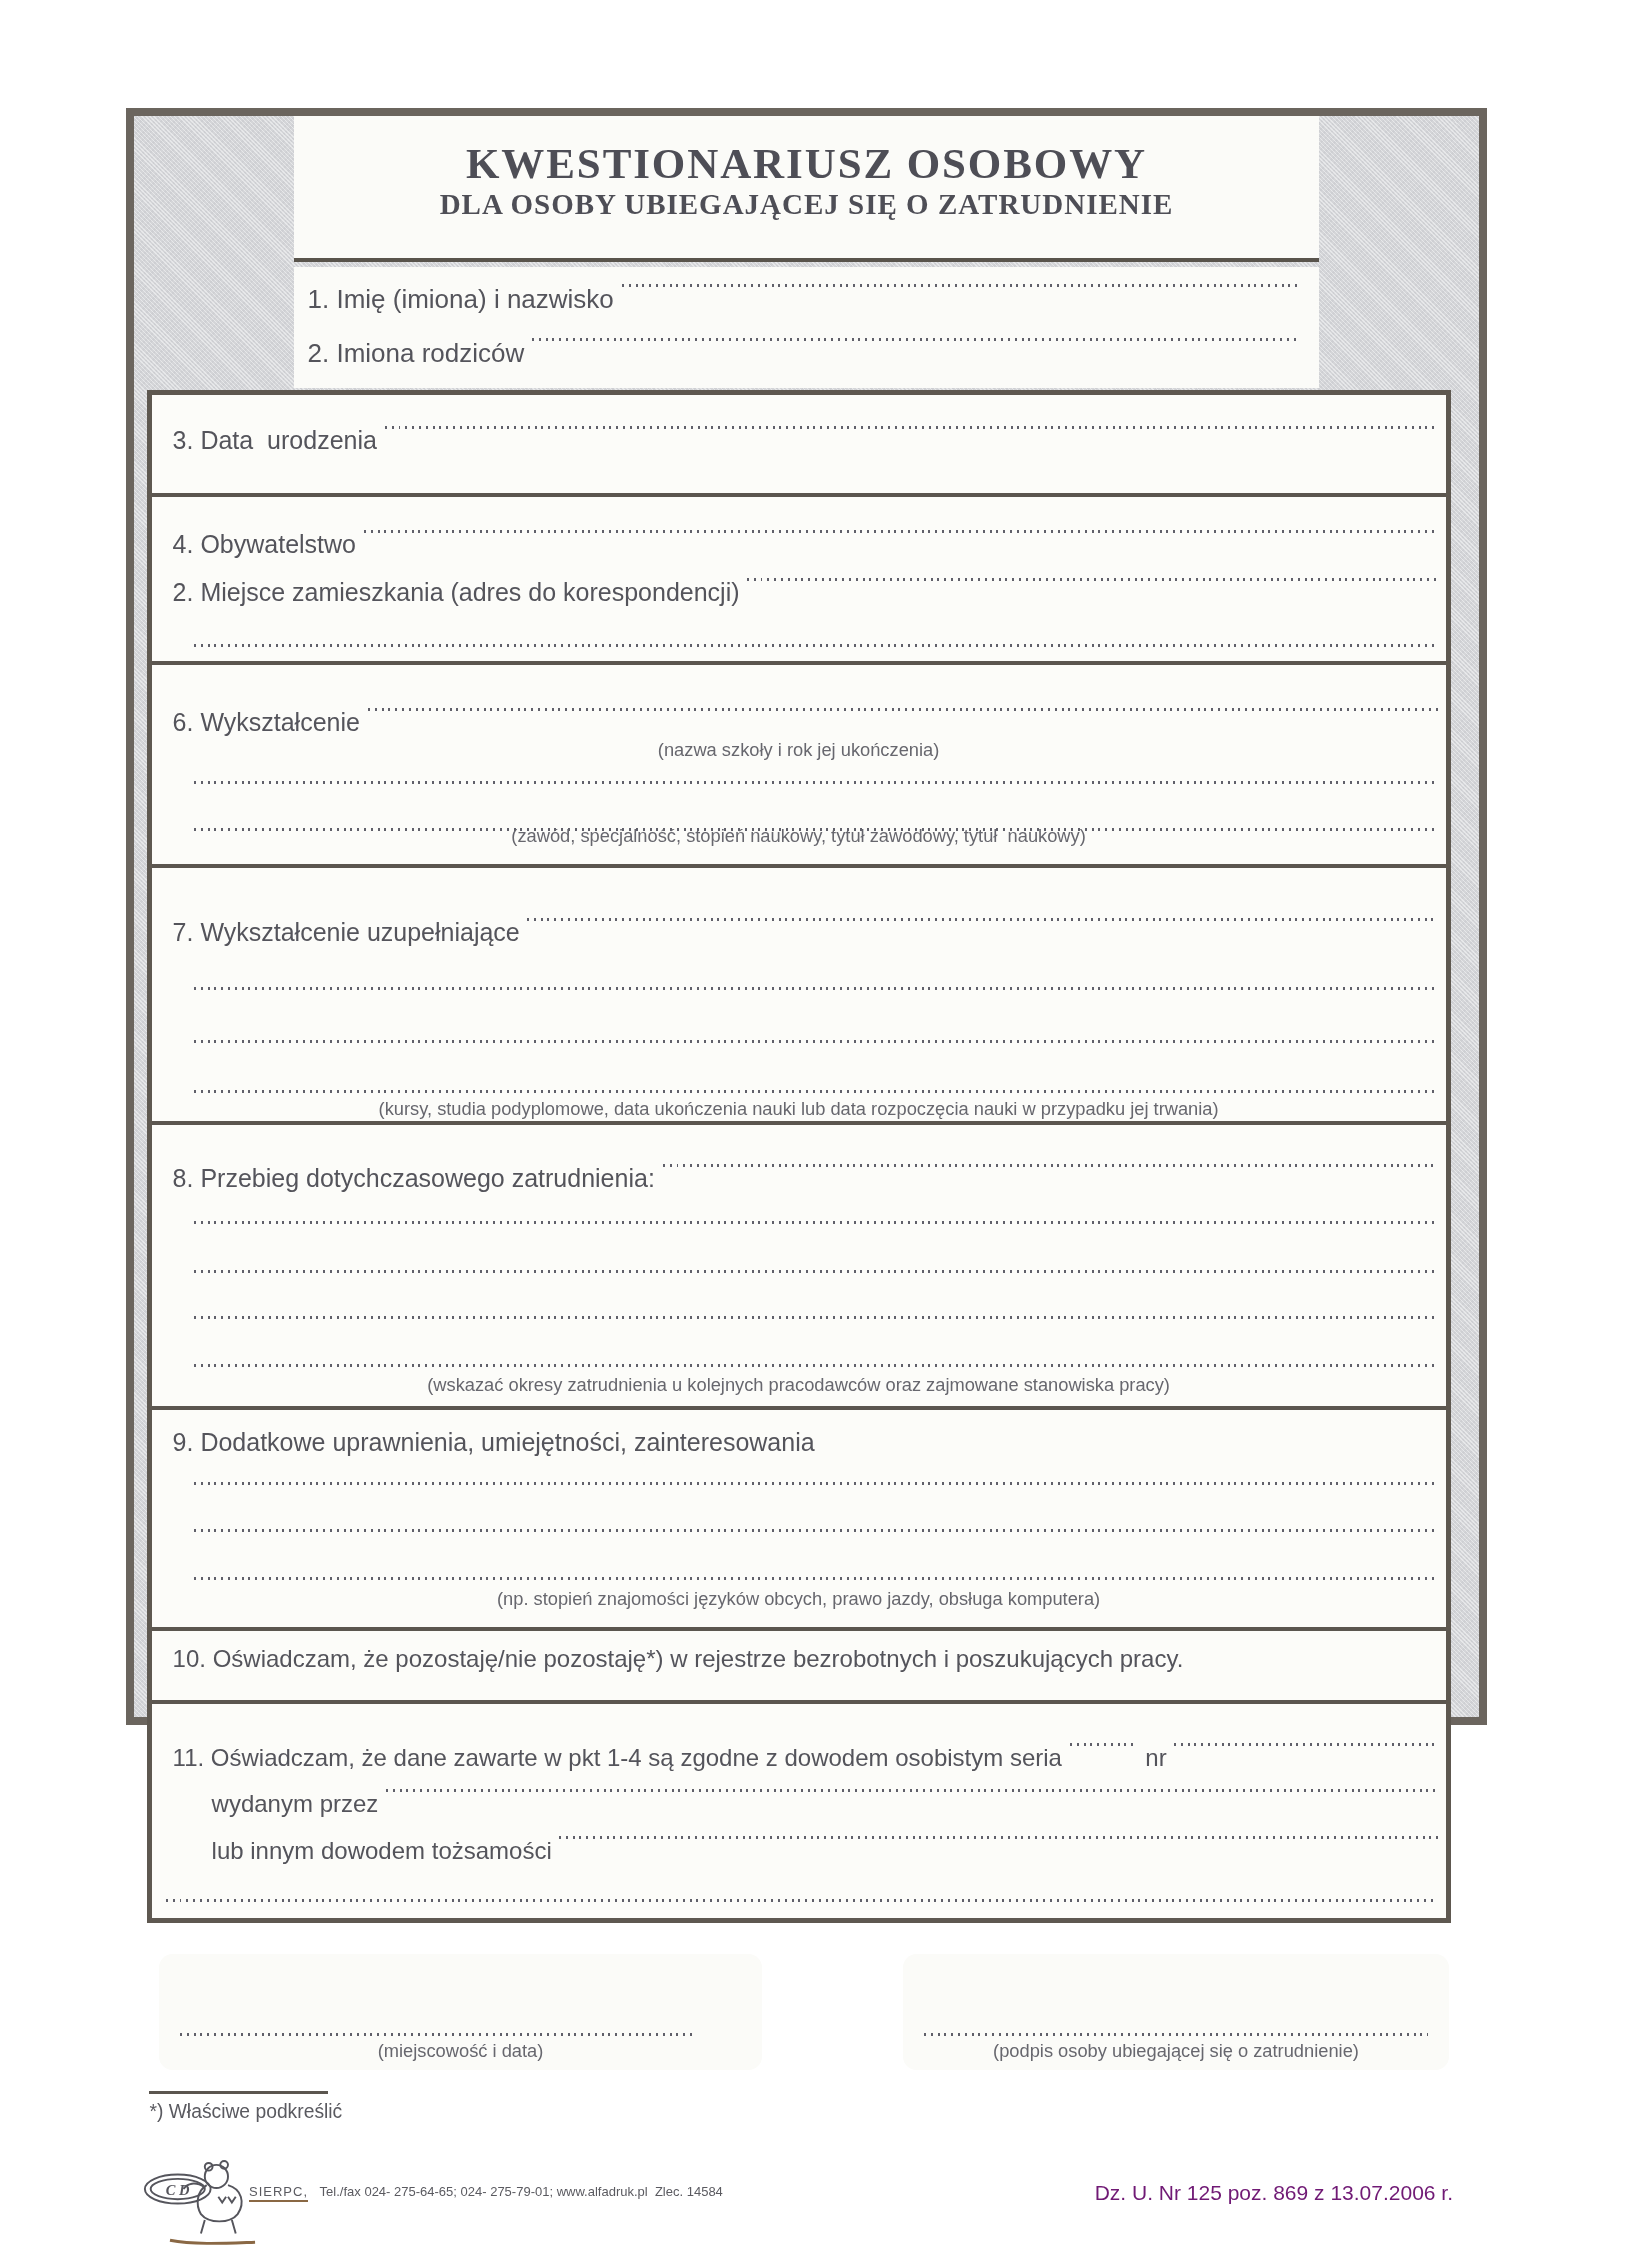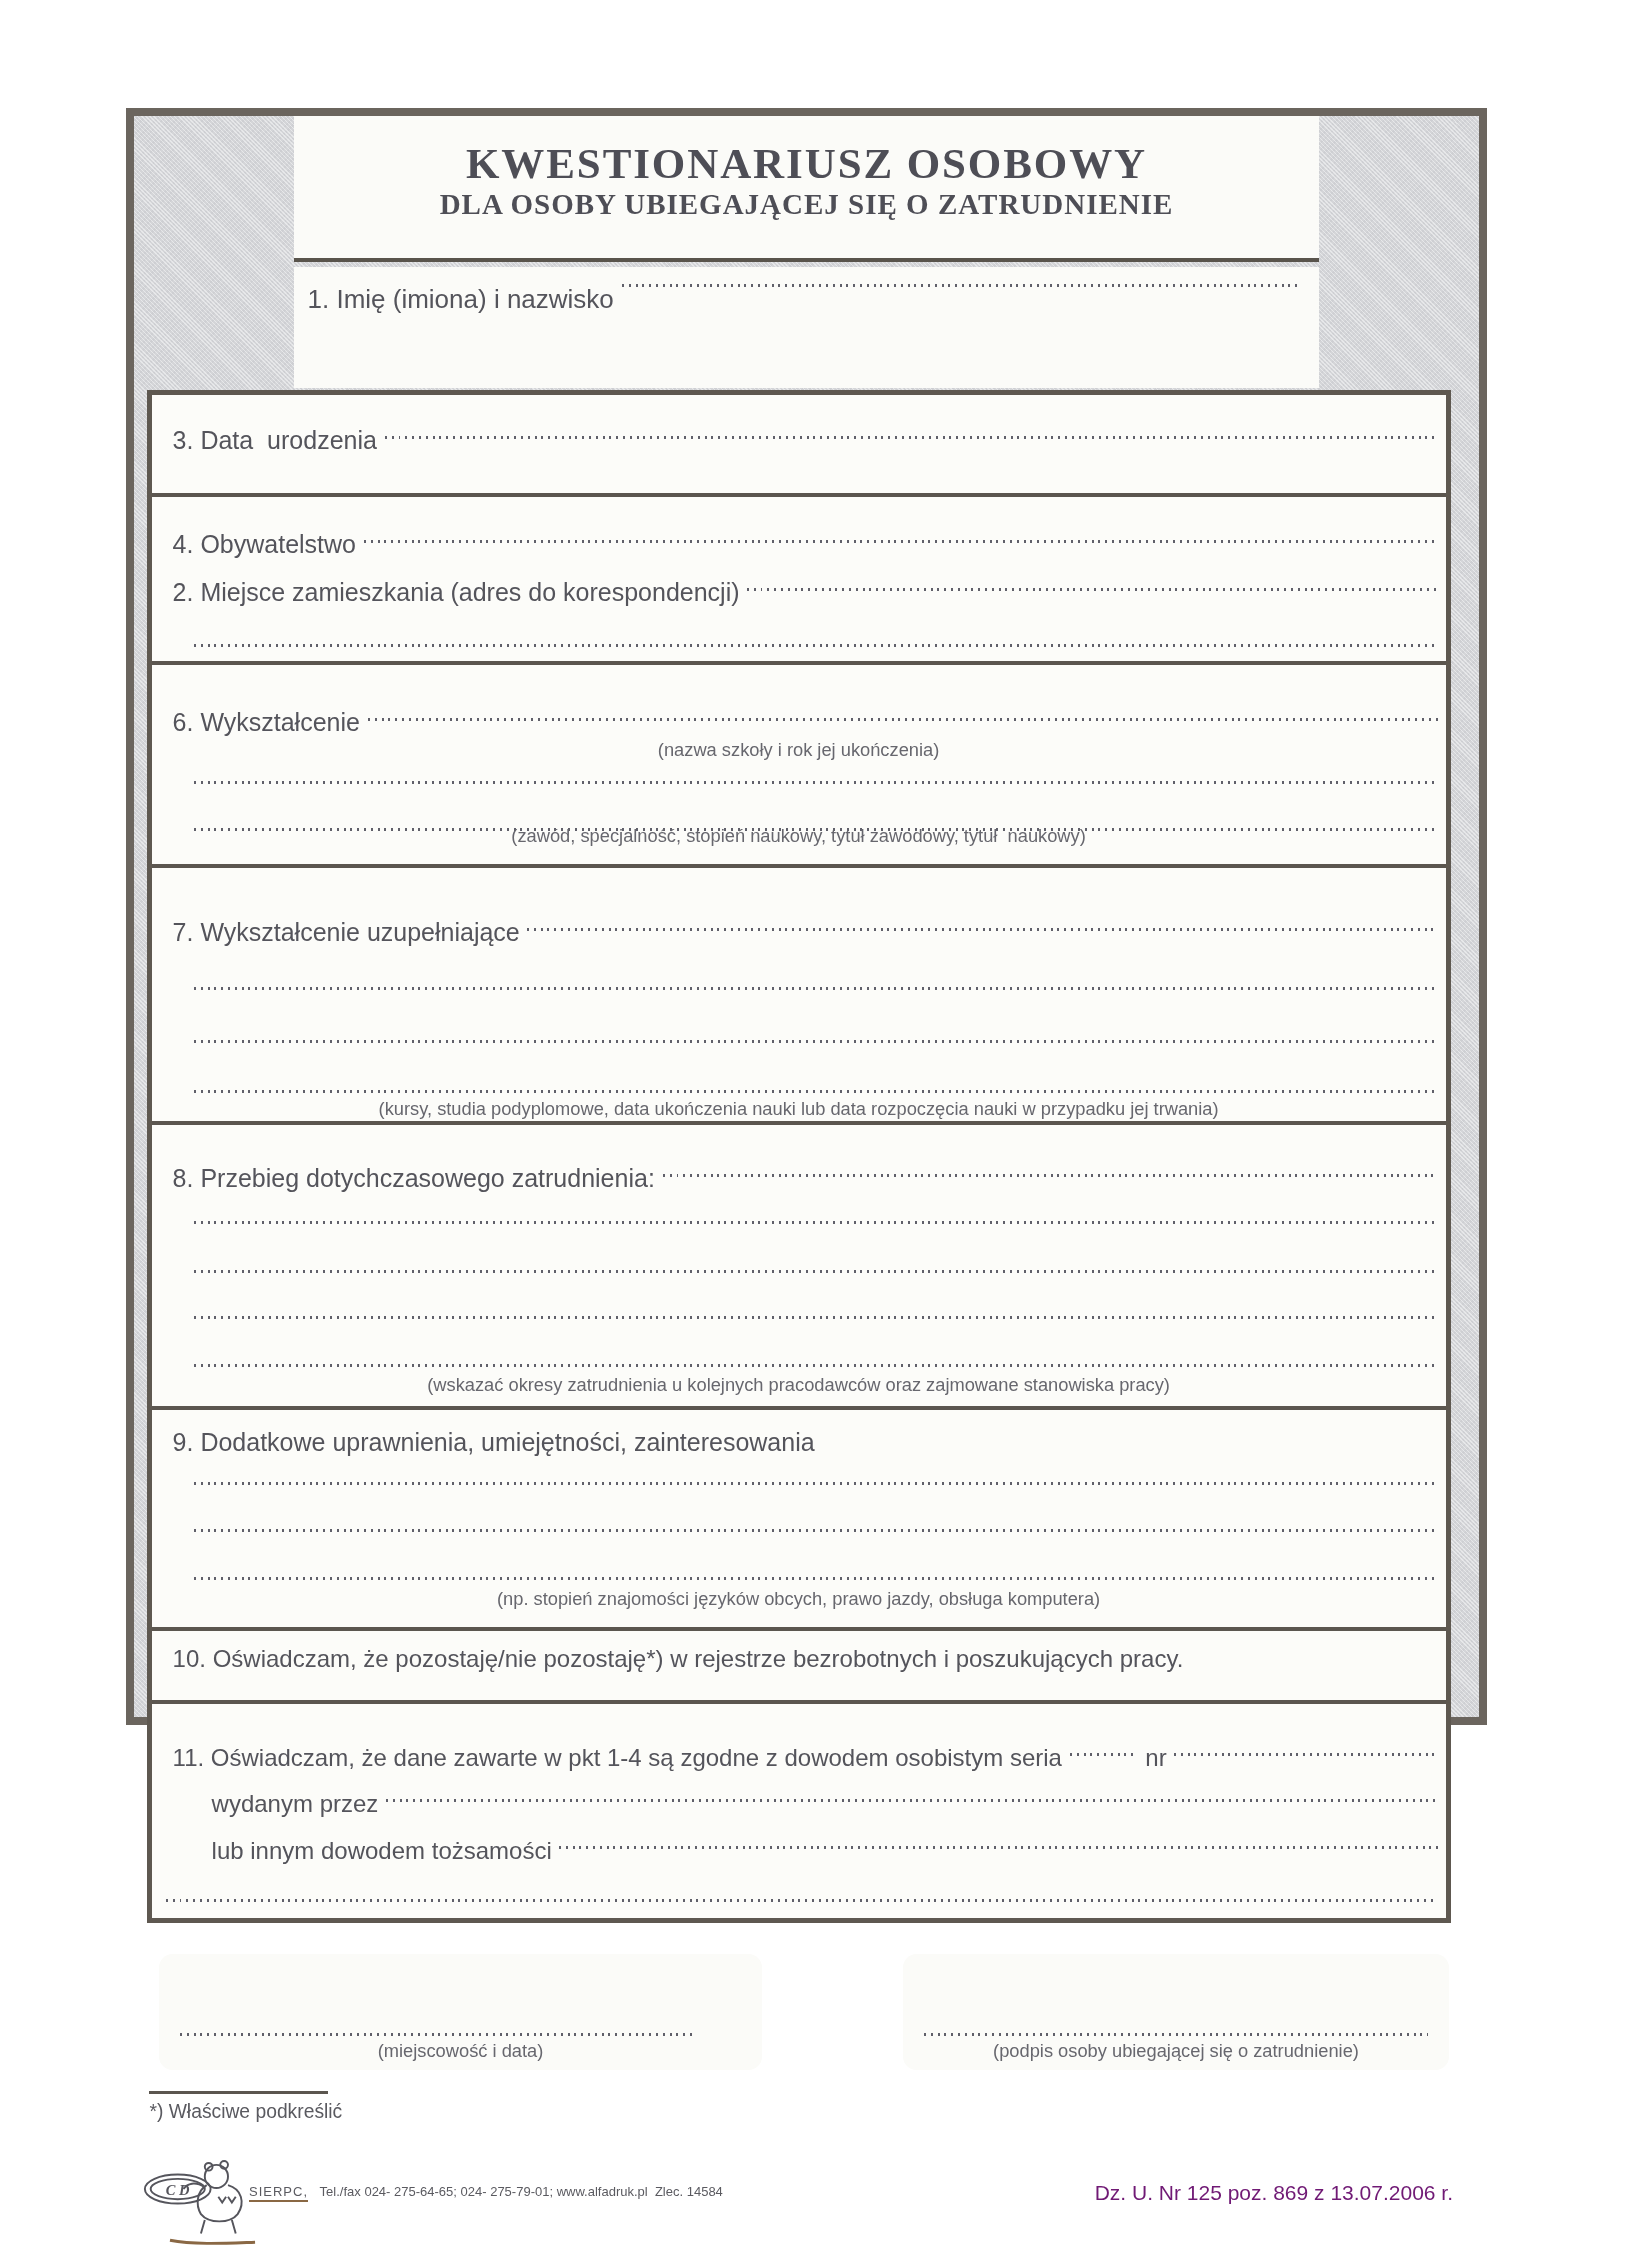--- a/index.html
+++ b/index.html
@@ -33,21 +33,21 @@
     position:absolute;left:160px;top:151px;width:1025px;height:121px;
     box-sizing:border-box;
   }
   .nrow{position:absolute;left:13.5px;right:19.3px;display:flex;align-items:flex-start;
         font-size:26px;line-height:30px;height:30px;}
   .main-box{
     position:absolute;left:12.6px;top:274px;width:1304px;height:1533px;
     box-sizing:border-box;border:5.8px solid #5e5850;background:#fcfcf9;
   }
   .sep{position:absolute;left:0;right:0;height:3.9px;background:#5b564f;}
-  .mrow{position:absolute;left:21px;right:7.7px;display:flex;align-items:center;
+  .mrow{position:absolute;left:21px;right:7.7px;display:flex;align-items:flex-start;
         font-size:25px;line-height:29px;height:29px;}
   .mrow.small{font-size:24px;}
   .lbl{white-space:pre;}
   .fill{flex:1 1 auto;height:2.9px;margin:0 0 5.8px 7.7px;
         background:repeating-linear-gradient(90deg,#60606a 0 1.9px,rgba(0,0,0,0) 1.9px 6.8px);}
   .fill.fixed{flex:0 0 68px;}
   .dotrow{position:absolute;left:42px;right:7.7px;height:2.9px;
         background:repeating-linear-gradient(90deg,#60606a 0 1.9px,rgba(0,0,0,0) 1.9px 6.8px);}
   .cap{position:absolute;left:0;right:0;text-align:center;font-size:18.3px;
        line-height:21px;color:#67676e;white-space:pre;}
@@ -74,20 +74,24 @@
     <div class="title-box whitebox">
       <div class="title-main">KWESTIONARIUSZ OSOBOWY</div>
       <div class="title-sub">DLA OSOBY UBIEGAJĄCEJ SIĘ O ZATRUDNIENIE</div>
     </div>
 
     <div class="name-box whitebox">
       <div class="nrow" style="top:17.4px">
         <span class="lbl">1. Imię (imiona) i nazwisko</span>
         <span class="fill"></span>
       </div>
+      <div class="nrow" style="top:71px">
+        <span class="lbl">2. Imiona rodziców</span>
+        <span class="fill"></span>
+      </div>
     </div>
 
     <div class="main-box">
 
       <div class="mrow" style="top:31px">
         <span class="lbl">3. Data  urodzenia</span>
         <span class="fill"></span>
       </div>
       <div class="sep" style="top:98px"></div>
 

